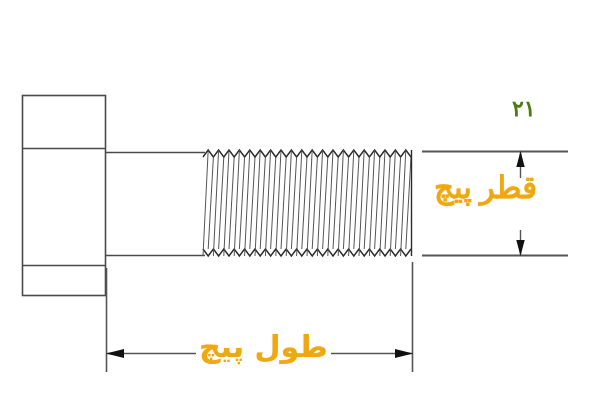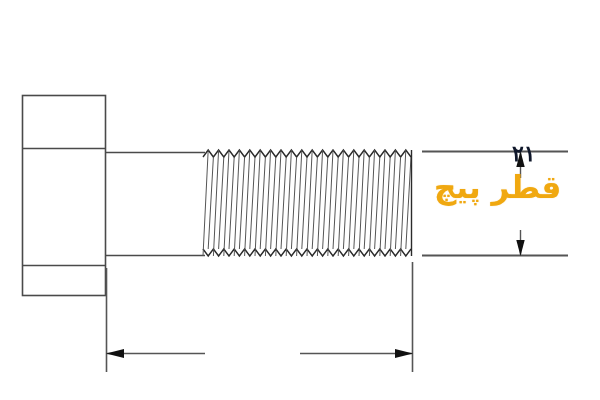--- a/index.html
+++ b/index.html
@@ -31,30 +31,30 @@
     direction: rtl;
     unicode-bidi: bidi-override;
   }
   .label-gold {
     color: #f0a810;
     font-weight: bold;
     font-family: "DejaVu Sans", sans-serif;
     text-shadow: 0 0 1px rgba(240,168,16,0.5);
   }
   .label-black {
-    color: #0f172a;
+    color: #4d7c0f;
     font-weight: bold;
     font-family: Liberation Sans, sans-serif;
-    margin-top: 45px;
   }
   #label-diameter {
     left: 434px;
     top: 172px;
     font-size: 31px;
     letter-spacing: 1px;
+    font-family: Liberation Serif, serif;
   }
   #label-length {
     left: 196px;
     top: 332px;
     font-size: 30px;
     letter-spacing: 1px;
     background: #ffffff;
     padding: 0 3px;
   }
   #label-head-size {
@@ -179,14 +179,15 @@
       <polygon points="413,353.5 395,349 395,358" fill="#111111"></polygon>
     </g>
 
   </svg>
 
   <div class="label label-black" id="label-head-size">۱۲</div>
 
   <div class="label label-gold" id="label-diameter">قطر پیچ</div>
 
 
+  <div class="label label-gold" id="label-length">طول پیچ</div>
 
 </div>
 
 </body></html>

